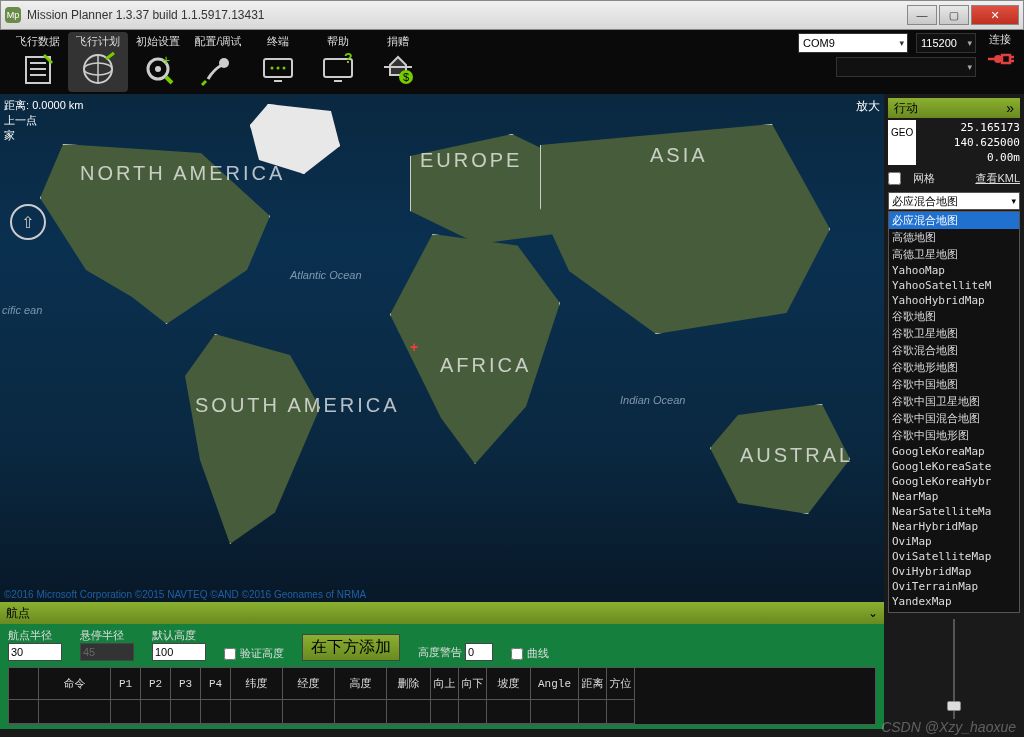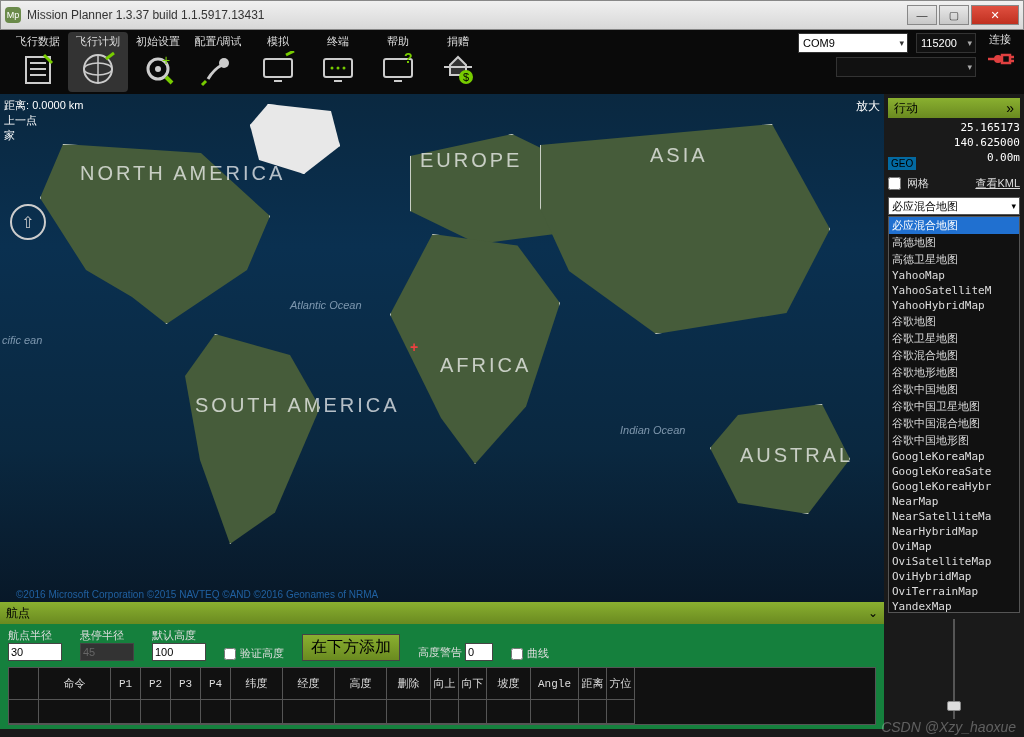--- a/index.html
+++ b/index.html
@@ -31,26 +31,26 @@
 
 
 .body { display:flex; height:calc(737px - 30px - 64px - 8px); }
 .left { flex:1; display:flex; flex-direction:column; position:relative; }
 .right { width:140px; background:#1a1a1a; padding:4px; display:flex; flex-direction:column; }
 
 
 .map { flex:1; background:linear-gradient(180deg,#0a2840 0%,#0a3050 30%,#0a2840 70%,#081828 100%); position:relative; overflow:hidden; }
 .land { position:absolute; background:#465c3a; border:1px solid rgba(255,255,255,0.7); }
 .continent { position:absolute; color:rgba(255,255,255,0.7); font-size:20px; font-weight:500; letter-spacing:3px; }
-.ocean-label { position:absolute; color:rgba(200,220,240,0.6); font-size:11px; font-style:italic;margin-top:30px; }
+.ocean-label { position:absolute; color:rgba(200,220,240,0.6); font-size:11px; font-style:italic; }
 .overlay-tl { position:absolute; top:4px; left:4px; color:#fff; font-size:11px; }
 .overlay-tr { position:absolute; top:4px; right:4px; color:#fff; font-size:12px; cursor:pointer; }
 .compass { position:absolute; top:110px; left:10px; width:36px; height:36px; border:2px solid #ccc; border-radius:50%; display:flex; align-items:center; justify-content:center; color:#ccc; font-size:16px; }
 .crosshair { position:absolute; top:245px; left:410px; color:#f04040; font-size:14px; font-weight:bold; }
-.attribution { position:absolute; bottom:2px; left:16px; color:#2060a0; font-size:10px;margin-top:48px; }
+.attribution { position:absolute; bottom:2px; left:4px; color:#2060a0; font-size:10px;margin-top:48px; }
 
 .na { top:50px; left:40px; width:230px; height:180px; clip-path:polygon(10% 0,70% 5%,100% 40%,90% 70%,55% 100%,40% 85%,20% 70%,0 30%); }
 .sa { top:240px; left:170px; width:150px; height:210px; clip-path:polygon(30% 0,80% 10%,100% 35%,70% 85%,40% 100%,20% 60%,10% 20%); }
 .eu { top:40px; left:410px; width:170px; height:110px; clip-path:polygon(0 20%,60% 0,100% 30%,90% 90%,40% 100%,0 70%); }
 .af { top:140px; left:390px; width:170px; height:230px; clip-path:polygon(25% 0,75% 5%,100% 30%,80% 75%,50% 100%,30% 80%,0 35%); }
 .as { top:30px; left:540px; width:290px; height:210px; clip-path:polygon(0 10%,80% 0,100% 50%,85% 90%,40% 100%,10% 70%,0 40%); }
 .au { top:310px; left:710px; width:140px; height:110px; clip-path:polygon(20% 10%,80% 0,100% 50%,70% 100%,20% 90%,0 40%); }
 .gr { top:10px; left:250px; width:90px; height:70px; clip-path:polygon(20% 0,90% 10%,100% 60%,60% 100%,10% 80%,0 30%); background:#e8e8e8; border:1px solid rgba(255,255,255,0.7);}
 
 
@@ -67,23 +67,23 @@
 .grid { border:1px solid #555; background:#111; }
 .grid-row { display:flex; }
 .grid-cell { border-right:1px solid #555; border-bottom:1px solid #555; font-size:11px; color:#ddd; padding:4px 2px; text-align:center; display:flex; align-items:center; justify-content:center;font-family:Liberation Mono, monospace; }
 .hdr { height:32px; }
 .datarow { height:24px; }
 
 
 .action-hdr { height:20px; background:linear-gradient(#8ab030,#6a8a20); color:#000; font-size:12px; padding:1px 6px; display:flex; align-items:center; }
 .action-hdr .arrow { margin-left:auto; font-size:14px; cursor:pointer; }
 .coord-row { display:flex; gap:4px; margin-top:2px; font-size:11px; }
-.coord-box { background:#0369a1; color:#000; padding:1px 3px; font-size:10px;margin-top:37px; }
+.coord-box { background:#ffffff; color:#000; padding:7px 3px; font-size:10px; }
 .coords { color:#fff; font-size:11px; text-align:right; padding:1px 0; font-family:monospace; }
-.right-chk { display:flex; align-items:center; gap:6px; font-size:11px; color:#ddd; margin:6px 0; }
+.right-chk { display:flex; align-items:center; gap:12px; font-size:11px; color:#ddd; margin:6px 0; }
 .right-chk a { color:#ddd; text-decoration:underline; cursor:pointer; }
 .map-combo { width:100%; height:18px; background:#fff; border:1px solid #555; font-size:11px; padding:0 3px; display:flex; align-items:center; position:relative; cursor:pointer;}
 .map-combo::after { content:"▾"; position:absolute; right:3px; font-size:9px; }
 .map-list { flex:1; background:#111; border:1px solid #555; overflow-y:auto; margin-top:1px; font-size:11px; }
 .map-list .item { padding:1px 3px; color:#ddd; cursor:pointer; white-space:nowrap; font-family:SimSun,monospace; }
 .map-list .item.sel { background:#2070d0; color:#fff; }
 .slider-v { width:20px; height:100px; margin:6px auto; position:relative; }
 .slider-track { position:absolute; left:9px; top:0; width:2px; height:100%; background:#555; }
 .slider-thumb { position:absolute; left:3px; bottom:8px; width:14px; height:10px; background:#ddd; border:1px solid #888; border-radius:2px; cursor:pointer; }
 
@@ -138,30 +138,20 @@
           </svg>
         </span>
       </div>
       <div class="tool">
         <span class="tool-label">配置/调试</span>
         <span class="tool-icon">
           <svg viewBox="0 0 36 36">
             <path d="M8 28 Q14 18 22 14" fill="none" stroke="#ccc" stroke-width="3"></path>
             <circle cx="24" cy="12" r="5" fill="#ccc"></circle>
             <path d="M6 30 L2 34" stroke="#7c0" stroke-width="3"></path>
-          </svg>
-        </span>
-      </div>
-      <div class="tool">
-        <span class="tool-label">模拟</span>
-        <span class="tool-icon">
-          <svg viewBox="0 0 36 36">
-            <rect x="4" y="8" width="28" height="18" rx="2" fill="none" stroke="#ccc" stroke-width="2"></rect>
-            <line x1="14" y1="30" x2="22" y2="30" stroke="#ccc" stroke-width="2"></line>
-            <path d="M26 4 L34 0" stroke="#7c0" stroke-width="3"></path>
           </svg>
         </span>
       </div>
       <div class="tool">
         <span class="tool-label">终端</span>
         <span class="tool-icon">
           <svg viewBox="0 0 36 36">
             <rect x="4" y="8" width="28" height="18" rx="2" fill="none" stroke="#ccc" stroke-width="2"></rect>
             <circle cx="12" cy="17" r="1.5" fill="#7c0"></circle>
             <circle cx="18" cy="17" r="1.5" fill="#7c0"></circle>

